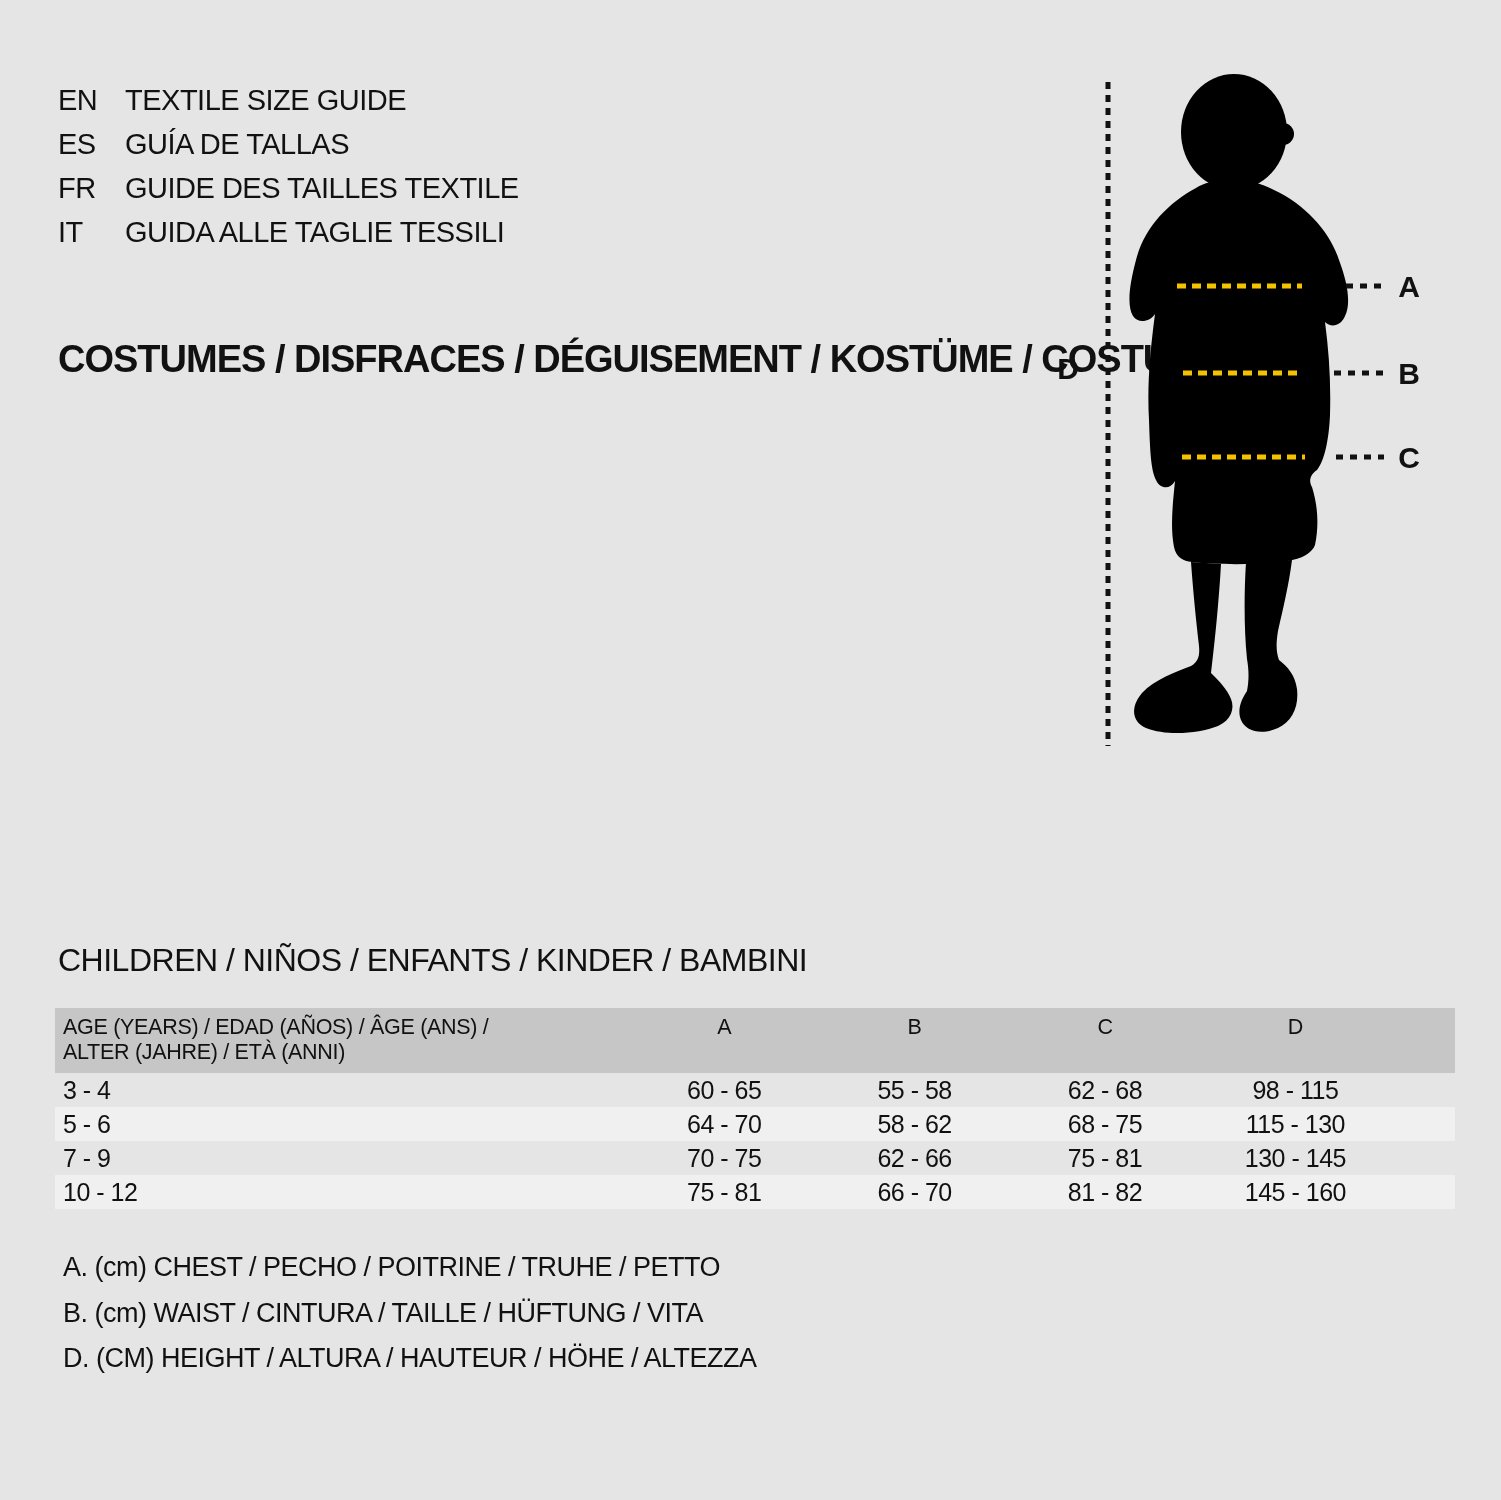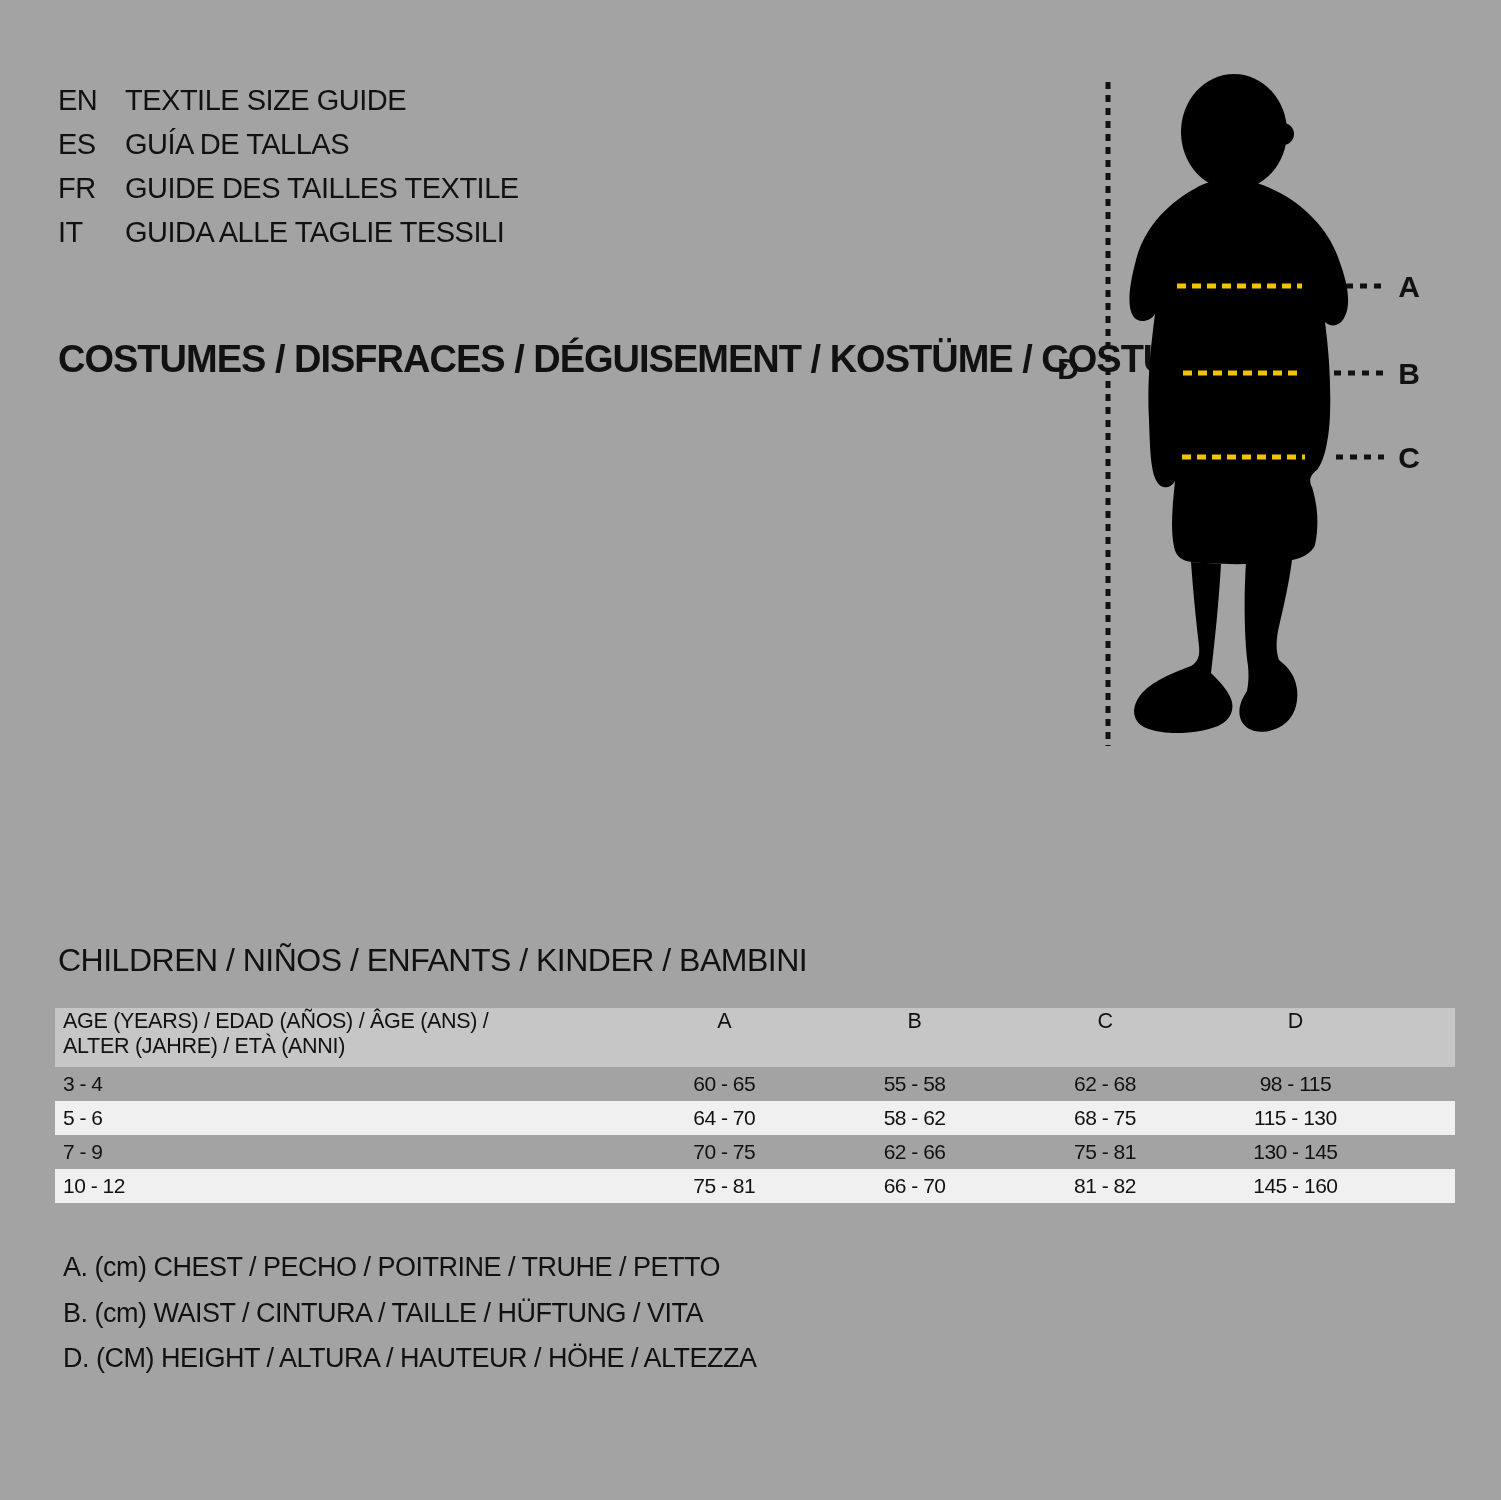--- a/index.html
+++ b/index.html
@@ -1,36 +1,36 @@
 <!DOCTYPE html>
 <html><head>
 <meta charset="utf-8">
 <style>
   html,body{margin:0;padding:0;background:#fff;}
   .canvas{
-    position:relative;width:1501px;height:1500px;background:#a3a3a3;
+    position:relative;width:1501px;height:1500px;background:#e5e5e5;
     font-family:"Liberation Sans", sans-serif;color:#111;overflow:hidden;
   }
   
   .lang-block{position:absolute;left:58px;top:78px;font-size:29px;letter-spacing:-0.5px;}
   .lang-row{height:44px;display:flex;align-items:center;}
   .lang-code{width:67px;flex:0 0 67px;}
   
   .costumes-title{position:absolute;left:58px;top:338px;font-size:38px;font-weight:700;letter-spacing:-1px;white-space:nowrap;}
   
   .figure{position:absolute;left:1040px;top:60px;width:420px;height:700px;}
   .figure svg{display:block;}
   .figure text{font-family:"Liberation Sans", sans-serif;font-weight:700;font-size:30px;fill:#111;}
   
   .section-title{position:absolute;left:58px;top:942px;font-size:32px;letter-spacing:-0.5px;white-space:nowrap;}
   
   .size-table{position:absolute;left:55px;top:1008px;width:1400px;border-collapse:collapse;table-layout:fixed;}
-  .size-table thead th{background:#C6C6C6;height:58px;vertical-align:top;padding:1px 0 0 0;font-weight:400;font-size:21.5px;letter-spacing:-0.3px;text-align:center;}
+  .size-table thead th{background:#C6C6C6;height:58px;vertical-align:top;padding:7px 0 0 0;font-weight:400;font-size:21.5px;letter-spacing:-0.3px;text-align:center;}
   .size-table thead th.age-th{text-align:left;padding-left:8px;line-height:25px;}
-  .size-table tbody td{height:34px;font-size:21px;letter-spacing:-0.5px;text-align:center;padding:0;}
+  .size-table tbody td{height:34px;font-size:25px;letter-spacing:-0.5px;text-align:center;padding:0;}
   .size-table tbody td.age-cell{text-align:left;padding-left:8px;}
   .size-table tbody tr.alt{background:#F0F0F0;}
   
   .legend{position:absolute;left:63px;top:1245px;font-size:27px;line-height:45.5px;letter-spacing:-0.5px;white-space:nowrap;}
 </style>
 </head>
 <body>
 
 <div class="canvas">
 

